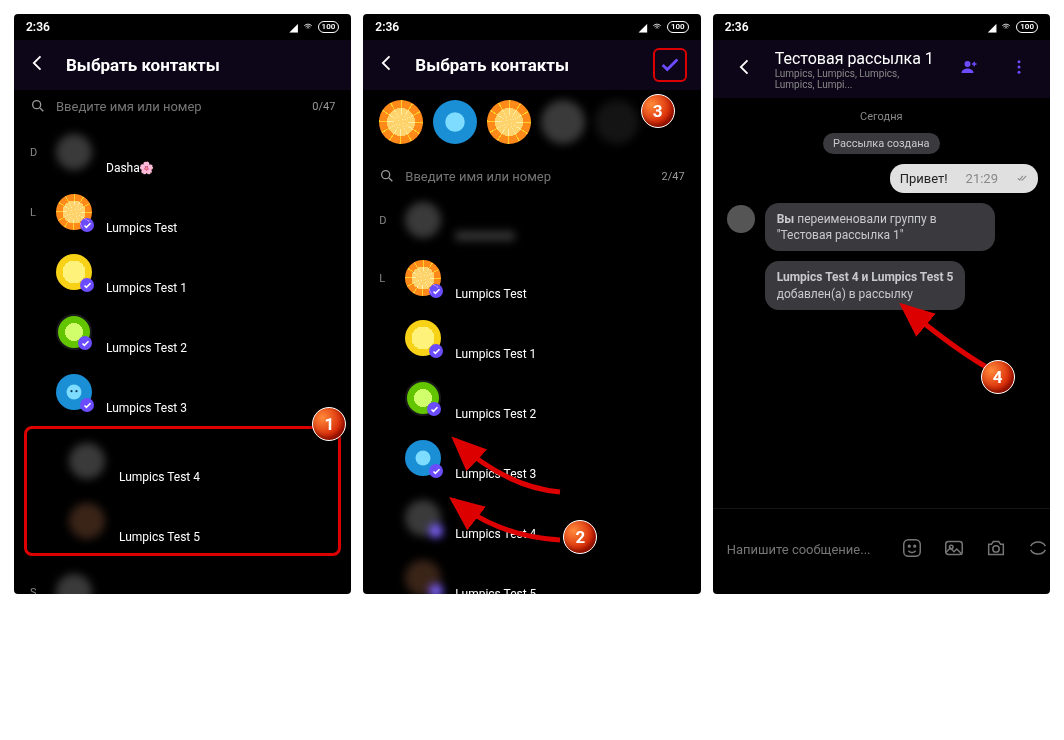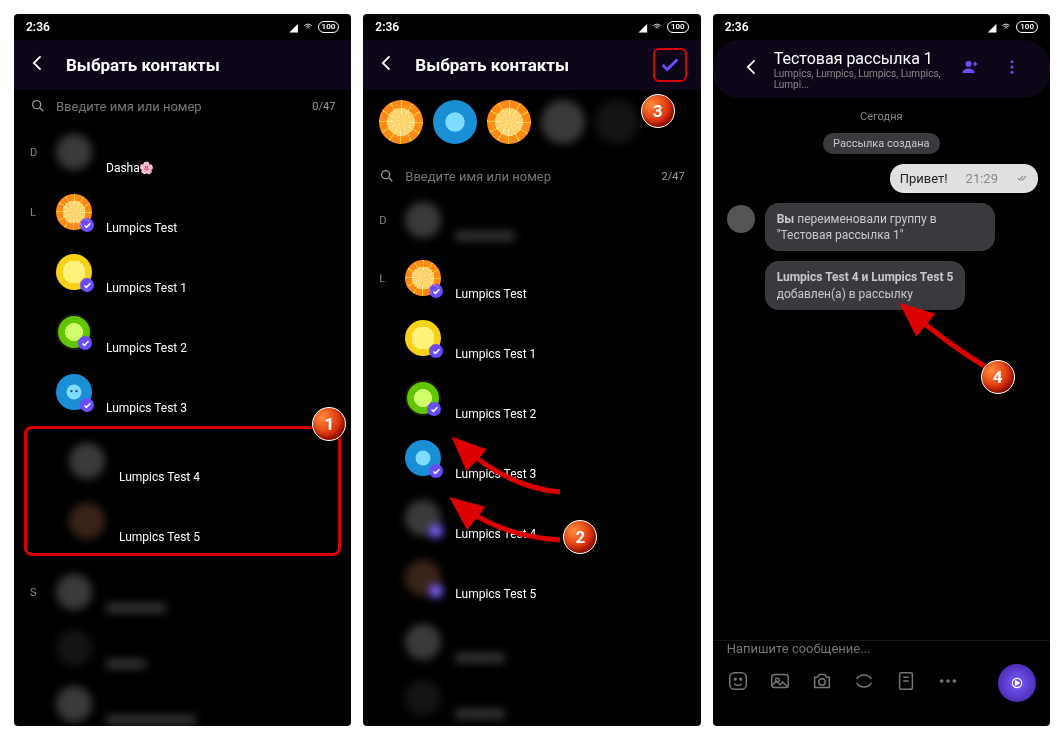--- a/index.html
+++ b/index.html
@@ -1,17 +1,17 @@
 <!DOCTYPE html>
 <html><head>
 <meta charset="utf-8">
 <style>
   * { margin:0; padding:0; box-sizing:border-box; font-family:-apple-system,Roboto,Arial,sans-serif; }
   body { background:#fff; display:flex; gap:12px; padding:14px; }
-  .phone { width:340px; height:712px; background:#000; border-radius:4px; position:relative; overflow:hidden; color:#fff; display:flex; flex-direction:column; }
+  .phone { width:340px; height:580px; background:#000; border-radius:4px; position:relative; overflow:hidden; color:#fff; display:flex; flex-direction:column; }
   .status-bar { height:26px; display:flex; align-items:center; justify-content:space-between; padding:0 12px; font-size:12px; font-weight:600; }
   .sb-right { display:flex; align-items:center; gap:3px; font-size:10px; }
   .sb-right svg { width:14px; height:10px; }
   .batt { border:1px solid #fff; border-radius:6px; padding:0 3px; font-size:8px; line-height:10px; }
   .header { height:50px; display:flex; align-items:center; padding:0 14px; gap:18px; background:#0c0618; }
   .back-icon svg { width:20px; height:20px; }
   .htitle { font-size:17px; font-weight:700; flex:1; }
   .confirm-btn { width:34px; height:34px; border:2px solid #d00; border-radius:6px; display:flex; align-items:center; justify-content:center; background:#0c0618; }
   .confirm-btn svg { width:22px; height:22px; }
   .info-text { font-size:12px; color:#9a9a9a; padding:14px 16px 22px; line-height:1.5; }
@@ -22,34 +22,34 @@
   .counter { font-size:11px; color:#9a9a9a; }
   .list { flex:1; overflow:hidden; }
   .contact { display:flex; align-items:center; gap:14px; padding:7px 16px; position:relative; }
   .letter-col { width:12px; font-size:11px; color:#888; }
   .av { width:36px; height:36px; border-radius:50%; position:relative; }
   .av .tick { position:absolute; bottom:-2px; right:-2px; width:14px; height:14px; border-radius:50%; background:#6b4cff; display:flex; align-items:center; justify-content:center; }
   .av .tick svg { width:9px; height:9px; }
   .cname { font-size:12px;margin-top:32px; }
   .hl-box { border:2px solid #fff; border-radius:8px; margin:4px 10px; padding:2px 0; position:relative; }
   .hl-red { border:3px solid #d00; }
-  .chat-header { height:58px; display:flex; align-items:center; padding:0 29px; gap:12px; background:#0c0618;border-radius:26px; }
+  .chat-header { height:58px; display:flex; align-items:center; padding:0 22px; gap:20px; background:#0c0618; }
   .chat-htext { flex:1; }
   .chat-title { font-size:16px; }
   .chat-sub { font-size:10px; color:#888; }
   .hicon svg { width:18px; height:18px; }
   .chat-body { flex:1; display:flex; flex-direction:column; align-items:center; padding:12px; gap:10px; position:relative; }
   .pill { background:#3a3a3e; color:#c8c8cf; font-size:11px; padding:4px 10px; border-radius:11px; }
   .sys-bubble { background:#3a3a3e; color:#c8c8cf; font-size:12px; padding:8px 12px; border-radius:14px; max-width:230px; line-height:1.35; align-self:flex-start; margin-left:40px; position:relative; }
   .sys-av { position:absolute; left:-38px; top:2px; width:28px; height:28px; border-radius:50%; background:#555; }
   .msg-out { align-self:flex-end; background:#e0e0e0; color:#222; font-size:13px; padding:7px 10px; border-radius:14px; display:flex; align-items:center; gap:18px; }
   .msg-time { font-size:13px; color:#888; }
   .msg-ticks svg { width:12px; height:10px; }
   .day-label { font-size:11px; color:#888; }
-  .compose { height:86px; display:flex; flex-direction:column; padding:0 14px 10px; gap:8px; border-top:1px solid #151515;}
+  .compose { height:86px; display:flex; flex-direction:row; padding:6px 14px 10px; gap:8px; border-top:1px solid #151515;}
   .compose input { background:transparent; border:none; color:#888; font-size:13px; outline:none; }
   .crow { display:flex; align-items:center; gap:20px; }
   .crow .cicon { opacity:.7; }
   .crow svg { width:22px; height:22px; }
   .send-btn { margin-left:auto; width:38px; height:38px; border-radius:50%; background:radial-gradient(circle,#7a5cff,#3b1c9b); display:flex; align-items:center; justify-content:center; }
   .send-btn svg{width:16px;height:16px;}
   .badge { position:absolute; width:34px; height:34px; border-radius:50%; background:radial-gradient(circle at 30% 30%,#ff8a3a,#d41c00 70%); border:1px solid #fff; display:flex; align-items:center; justify-content:center; font-weight:700; font-size:17px; color:#fff; z-index:5; box-shadow:inset -2px -3px 5px rgba(0,0,0,.4), 0 1px 3px rgba(0,0,0,.6);}
   .arrow { position:absolute; z-index:4; }
   .blur { filter:blur(4px); }
   

